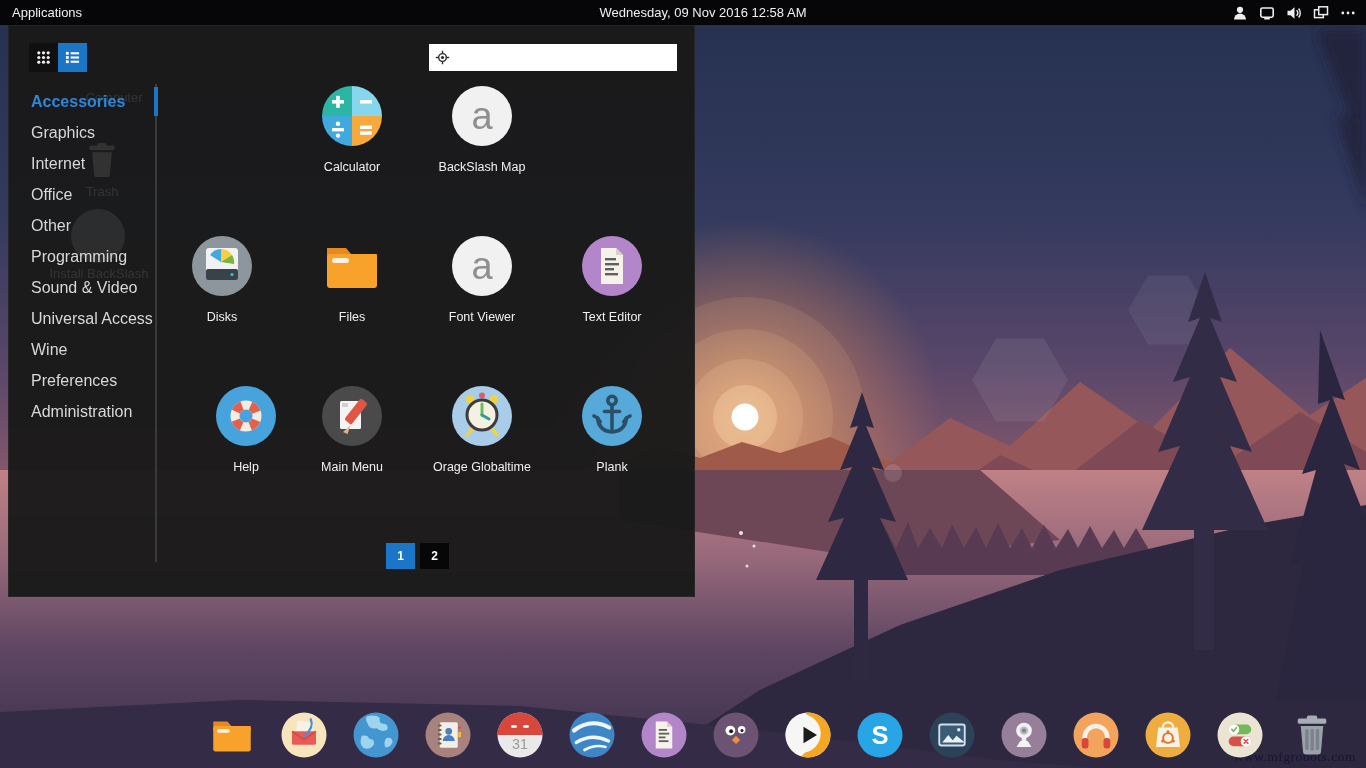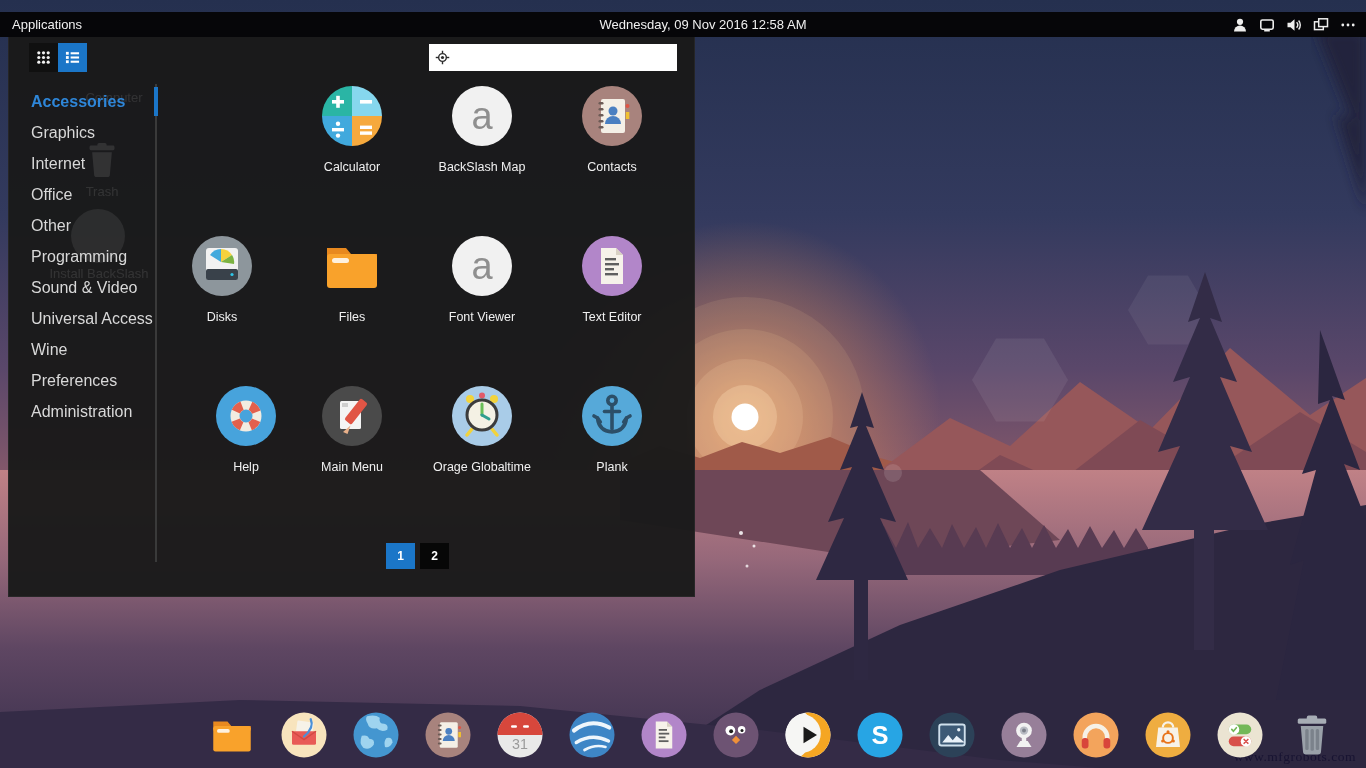--- a/index.html
+++ b/index.html
@@ -4,21 +4,21 @@
 <style>
   * { margin:0; padding:0; box-sizing:border-box; }
   html,body { width:1366px; height:768px; overflow:hidden; background:#000; font-family:"Liberation Sans",sans-serif; }
   #stage { position:relative; width:1366px; height:768px; overflow:hidden; }
 
   
   #wallpaper { position:absolute; inset:0; }
   #watermark { position:absolute; right:10px; bottom:3px; font-family:"Liberation Serif",serif; font-size:13.5px; color:rgba(22,18,48,.95); letter-spacing:.5px; }
 
   
-  #topbar { position:absolute; left:0; top:12px; width:1366px; height:25px; background:#060609; display:flex; align-items:center; color:#f0f0f0; font-size:13px; z-index:30; }
+  #topbar { position:absolute; left:0; top:0; width:1366px; height:25px; background:#060609; display:flex; align-items:center; color:#f0f0f0; font-size:13px; z-index:30; }
   #app-menu-btn { padding:0 12px; height:25px; line-height:25px; cursor:default; }
   #clock { position:absolute; left:0; right:0; text-align:center; pointer-events:none;padding-left:40px; }
   #tray { margin-left:auto; display:flex; align-items:center; gap:11px; padding-right:10px; z-index:2; }
   #tray .ticon { width:16px; height:16px; display:block; }
 
   
   #menu { position:absolute; left:8px; top:25px; width:687px; height:572px; background:rgba(26,26,26,.97); border:1px solid rgba(255,255,255,.05); z-index:20; }
   .toggle { position:absolute; top:17px; width:29px; height:29px; display:flex; align-items:center; justify-content:center; }
   #toggle-grid { left:20px; background:#101010; }
   #toggle-list { left:49px; background:#1b76c8; }
@@ -250,40 +250,20 @@
         </div>
         <div class="tile" style="left: 408px; top: 58px;">
           <div class="ticn">
             <svg viewBox="0 0 64 64">
               <circle cx="32" cy="32" r="30" fill="#f1f1f1"></circle>
               <text x="32" y="45" font-size="38" text-anchor="middle" fill="#8f8f8f" font-family="Liberation Sans,sans-serif">a</text>
             </svg>
           </div>
           <div class="tlabel">BackSlash Map</div>
         </div>
-        <div class="tile" style="left: 538px; top: 58px;">
-          <div class="ticn">
-            <svg viewBox="0 0 64 64">
-              <circle cx="32" cy="32" r="30" fill="#a8837d"></circle>
-              <rect x="21" y="15" width="24" height="34" rx="2" fill="#f4efe6"></rect>
-              <g fill="#6b5a55">
-                <rect x="18.5" y="18" width="5" height="2.6" rx="1.3"></rect>
-                <rect x="18.5" y="24" width="5" height="2.6" rx="1.3"></rect>
-                <rect x="18.5" y="30" width="5" height="2.6" rx="1.3"></rect>
-                <rect x="18.5" y="36" width="5" height="2.6" rx="1.3"></rect>
-                <rect x="18.5" y="42" width="5" height="2.6" rx="1.3"></rect>
-              </g>
-              <circle cx="33" cy="27" r="4.5" fill="#4a7fc1"></circle>
-              <path d="M25 40 a8 8 0 0 1 16 0 z" fill="#4a7fc1"></path>
-              <circle cx="47.5" cy="22" r="2" fill="#e05545"></circle>
-              <rect x="45.8" y="28" width="3.5" height="7" fill="#f0c030"></rect>
-            </svg>
-          </div>
-          <div class="tlabel">Contacts</div>
-        </div>
         <div class="tile" style="left: 148px; top: 208px;">
           <div class="ticn">
             <svg viewBox="0 0 64 64">
               <circle cx="32" cy="32" r="30" fill="#8d969c"></circle>
               <rect x="16" y="14" width="32" height="32" rx="3" fill="#f2f2f2"></rect>
               <path d="M31 28 L31 15 A13 13 0 0 1 42 21 Z" fill="#f6d13d"></path>
               <path d="M31 28 L42 21 A13 13 0 0 1 44 30 Z" fill="#7cb342"></path>
               <path d="M31 28 L20 21 A13 13 0 0 1 31 15 Z" fill="#41a9dd"></path>
               <rect x="16" y="35" width="32" height="11" rx="2" fill="#39414a"></rect>
               <circle cx="42" cy="40.5" r="1.6" fill="#2ec6e8"></circle>

